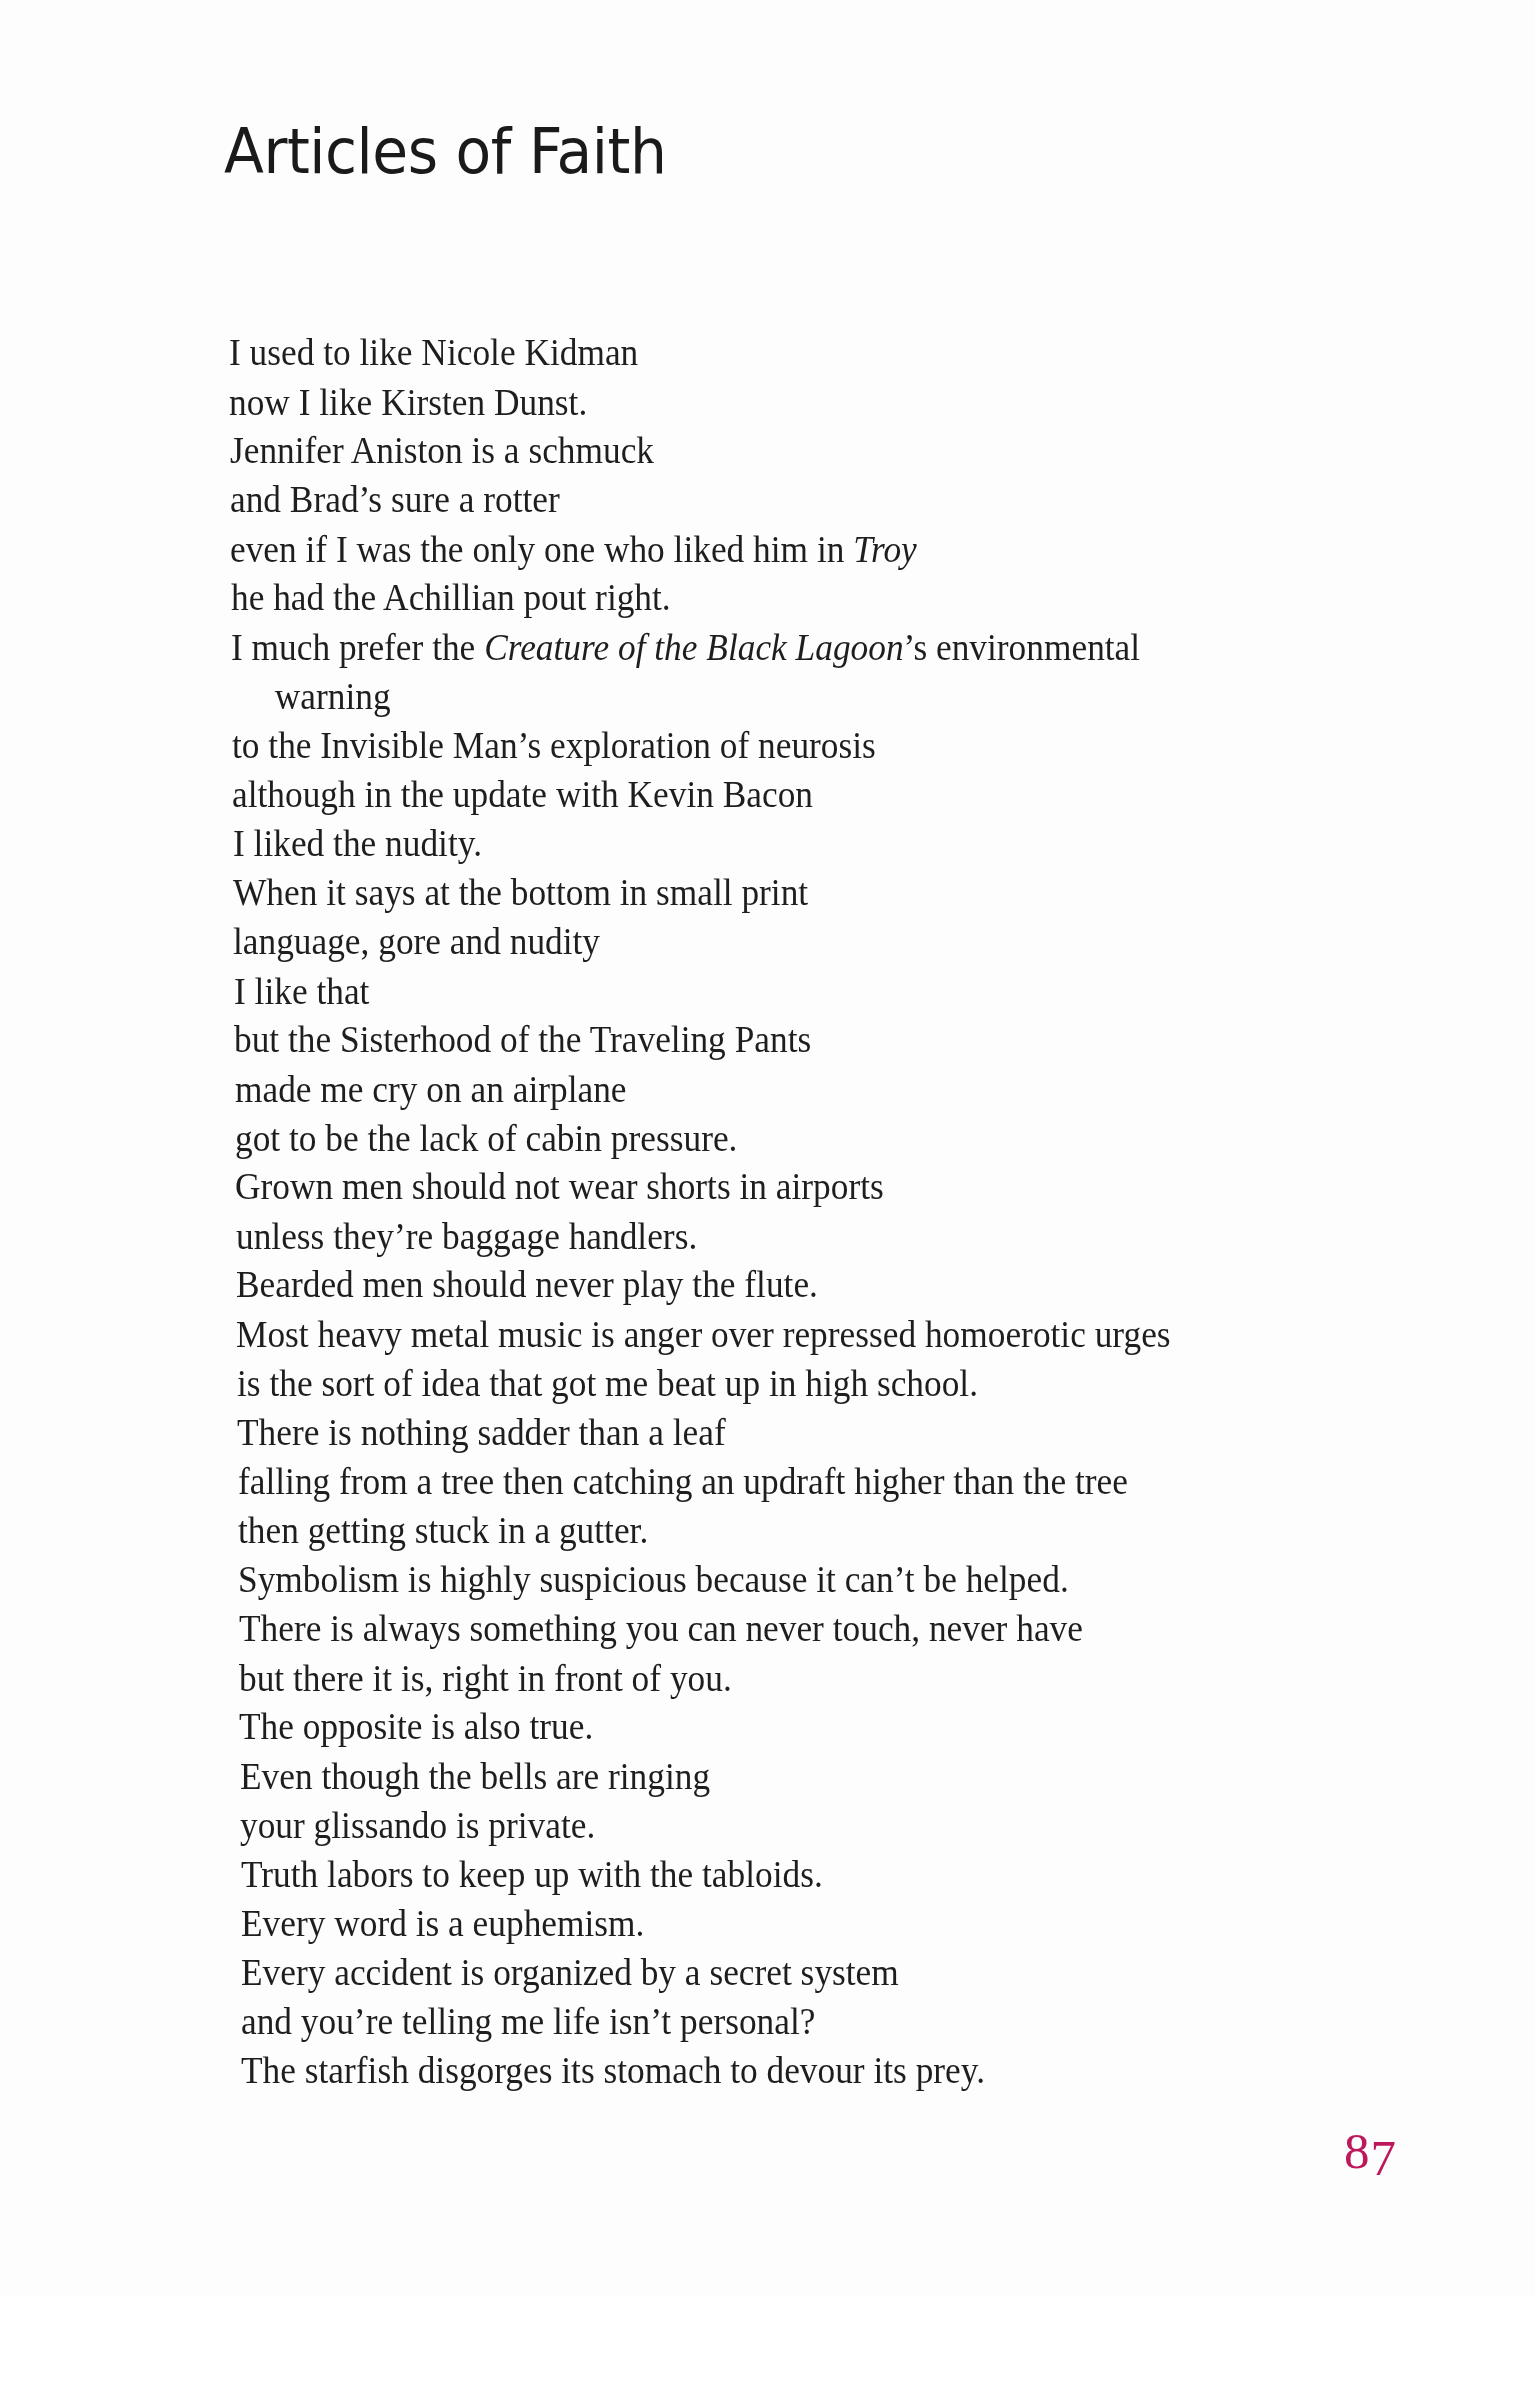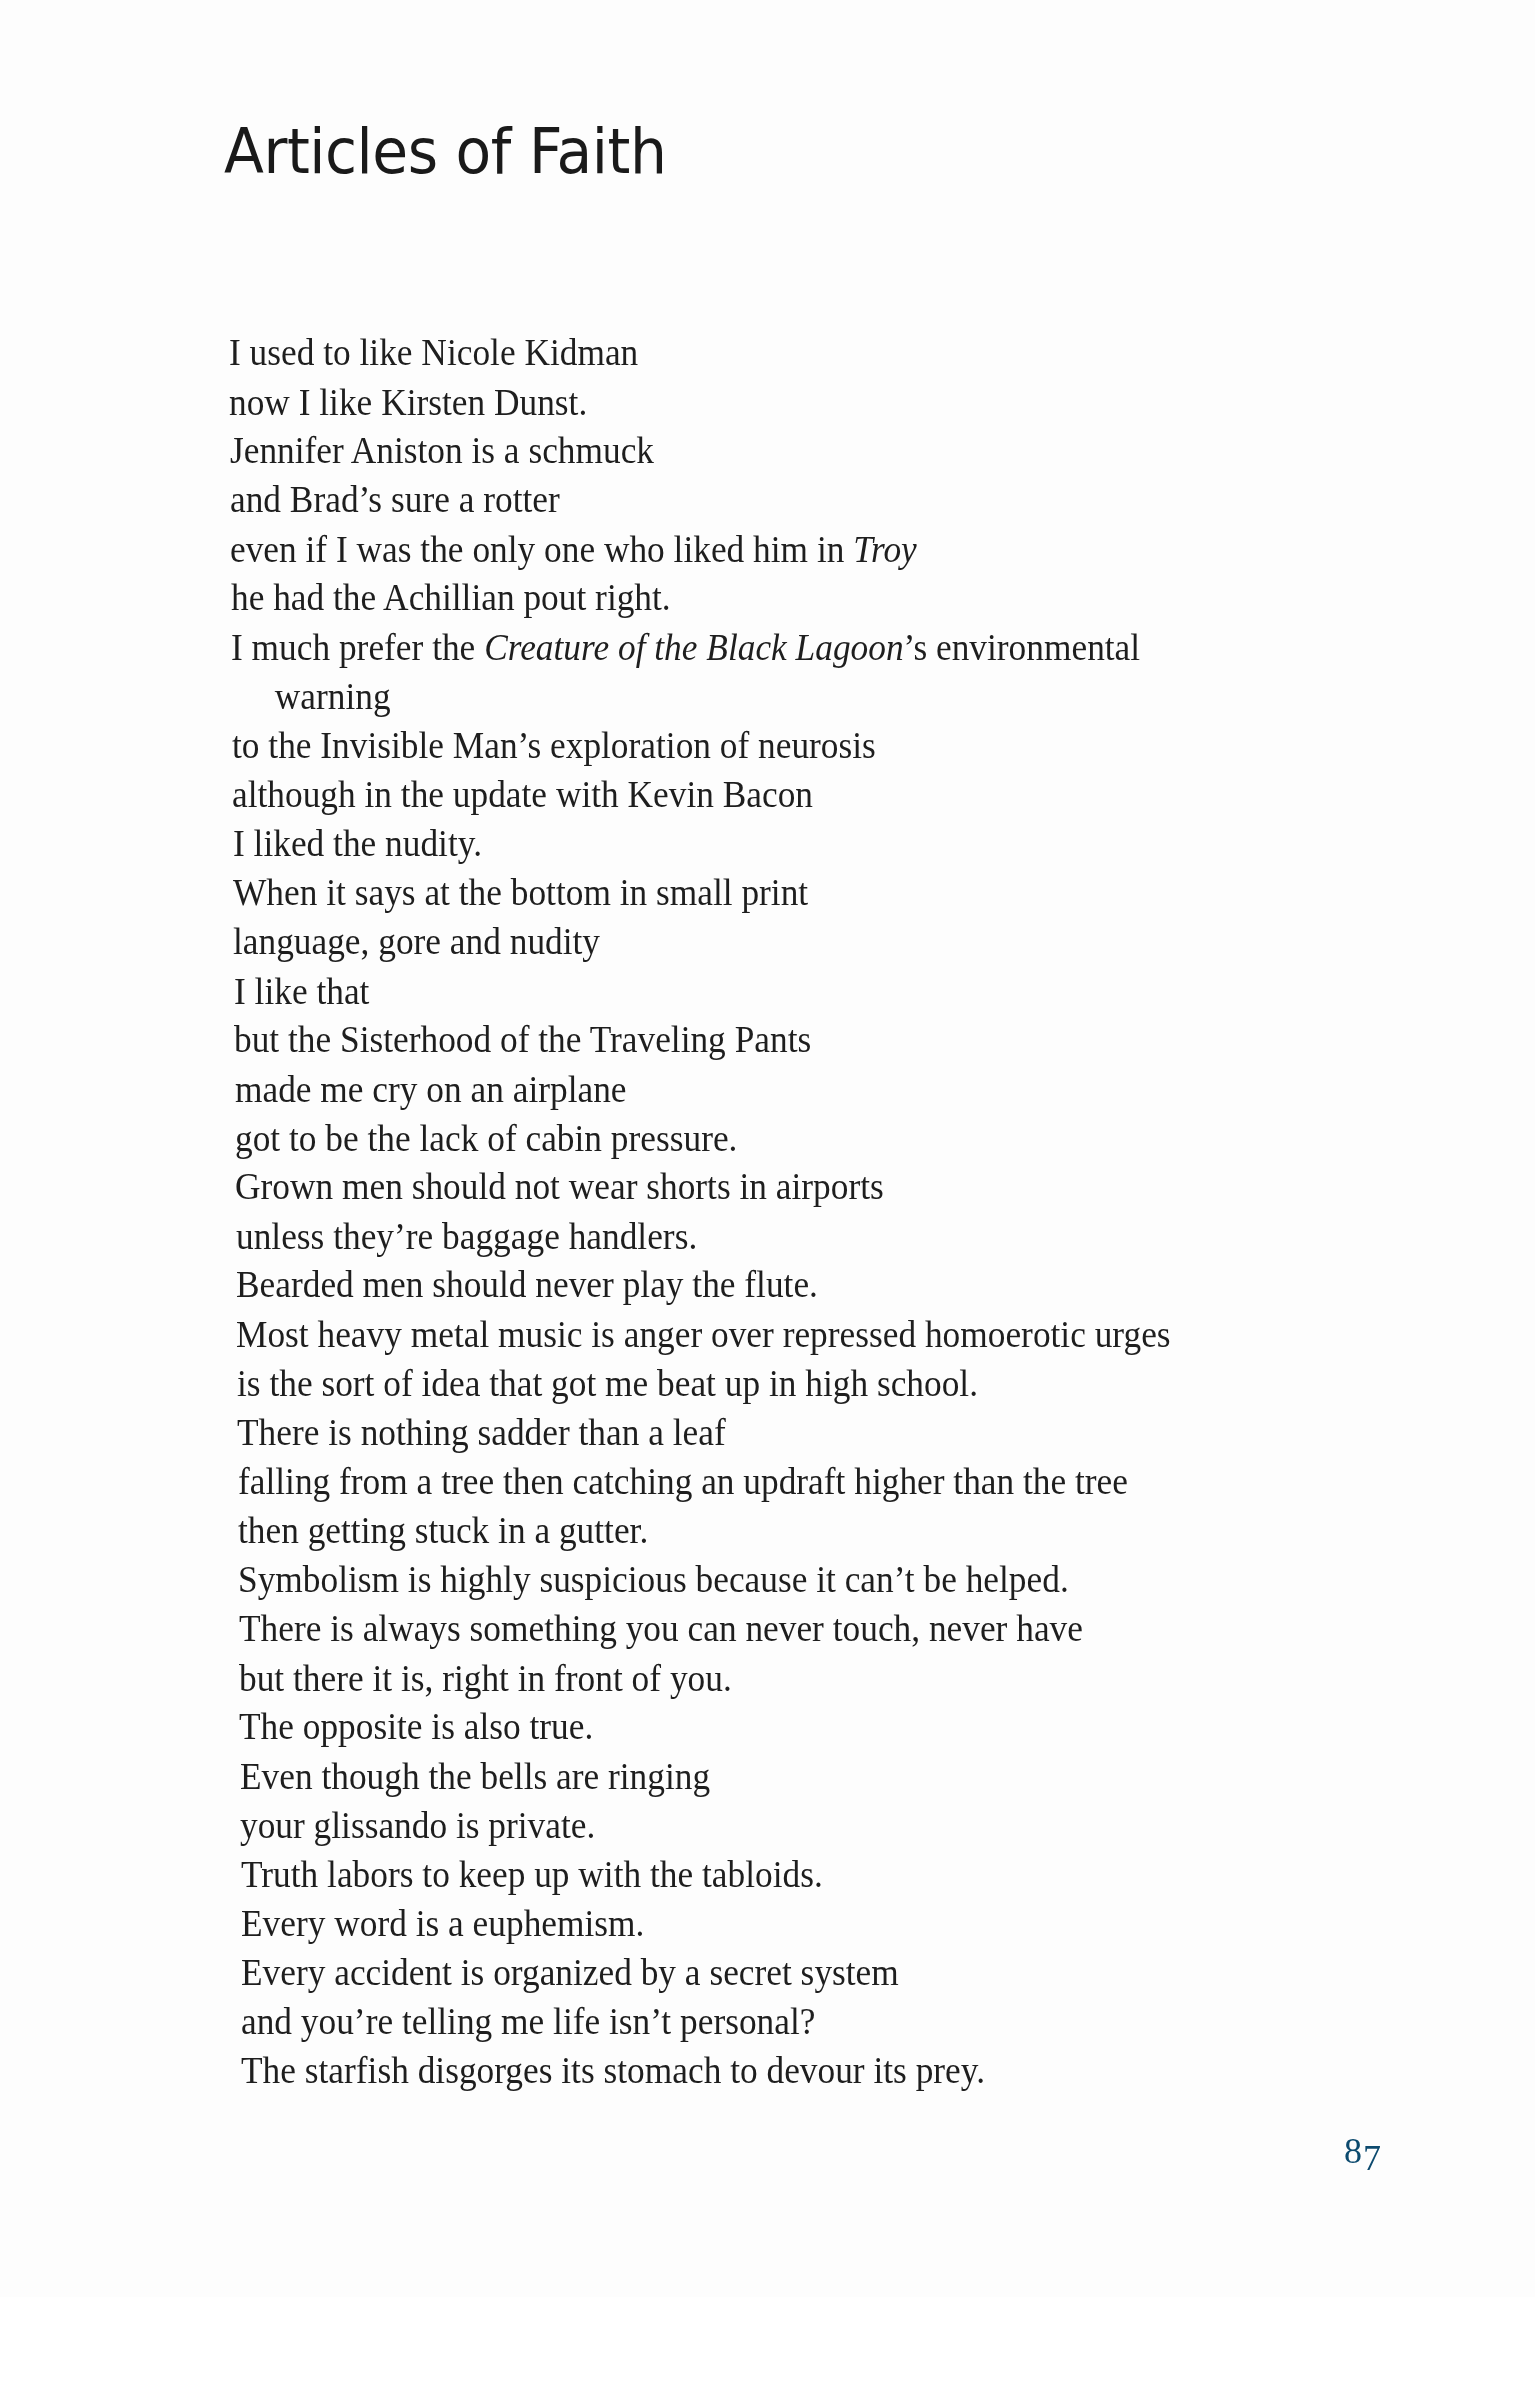--- a/index.html
+++ b/index.html
@@ -55,23 +55,23 @@
       font-style: italic;
     }
     .line.indent {
       padding-left: 46px;
     }
     .page-number {
       position: absolute;
       left: 1344px;
       top: 2127px;
       font-family: "Liberation Serif", serif;
-      font-size: 36px;
+      font-size: 51px;
       line-height: 48px;
-      color: #0c4a6e;
+      color: #be185d;
     }
     .page-number .n7 {
       position: relative;
       top: 6.5px;
       margin-left: 0.9px;
     }
   </style>
 </head>
 <body>
 

